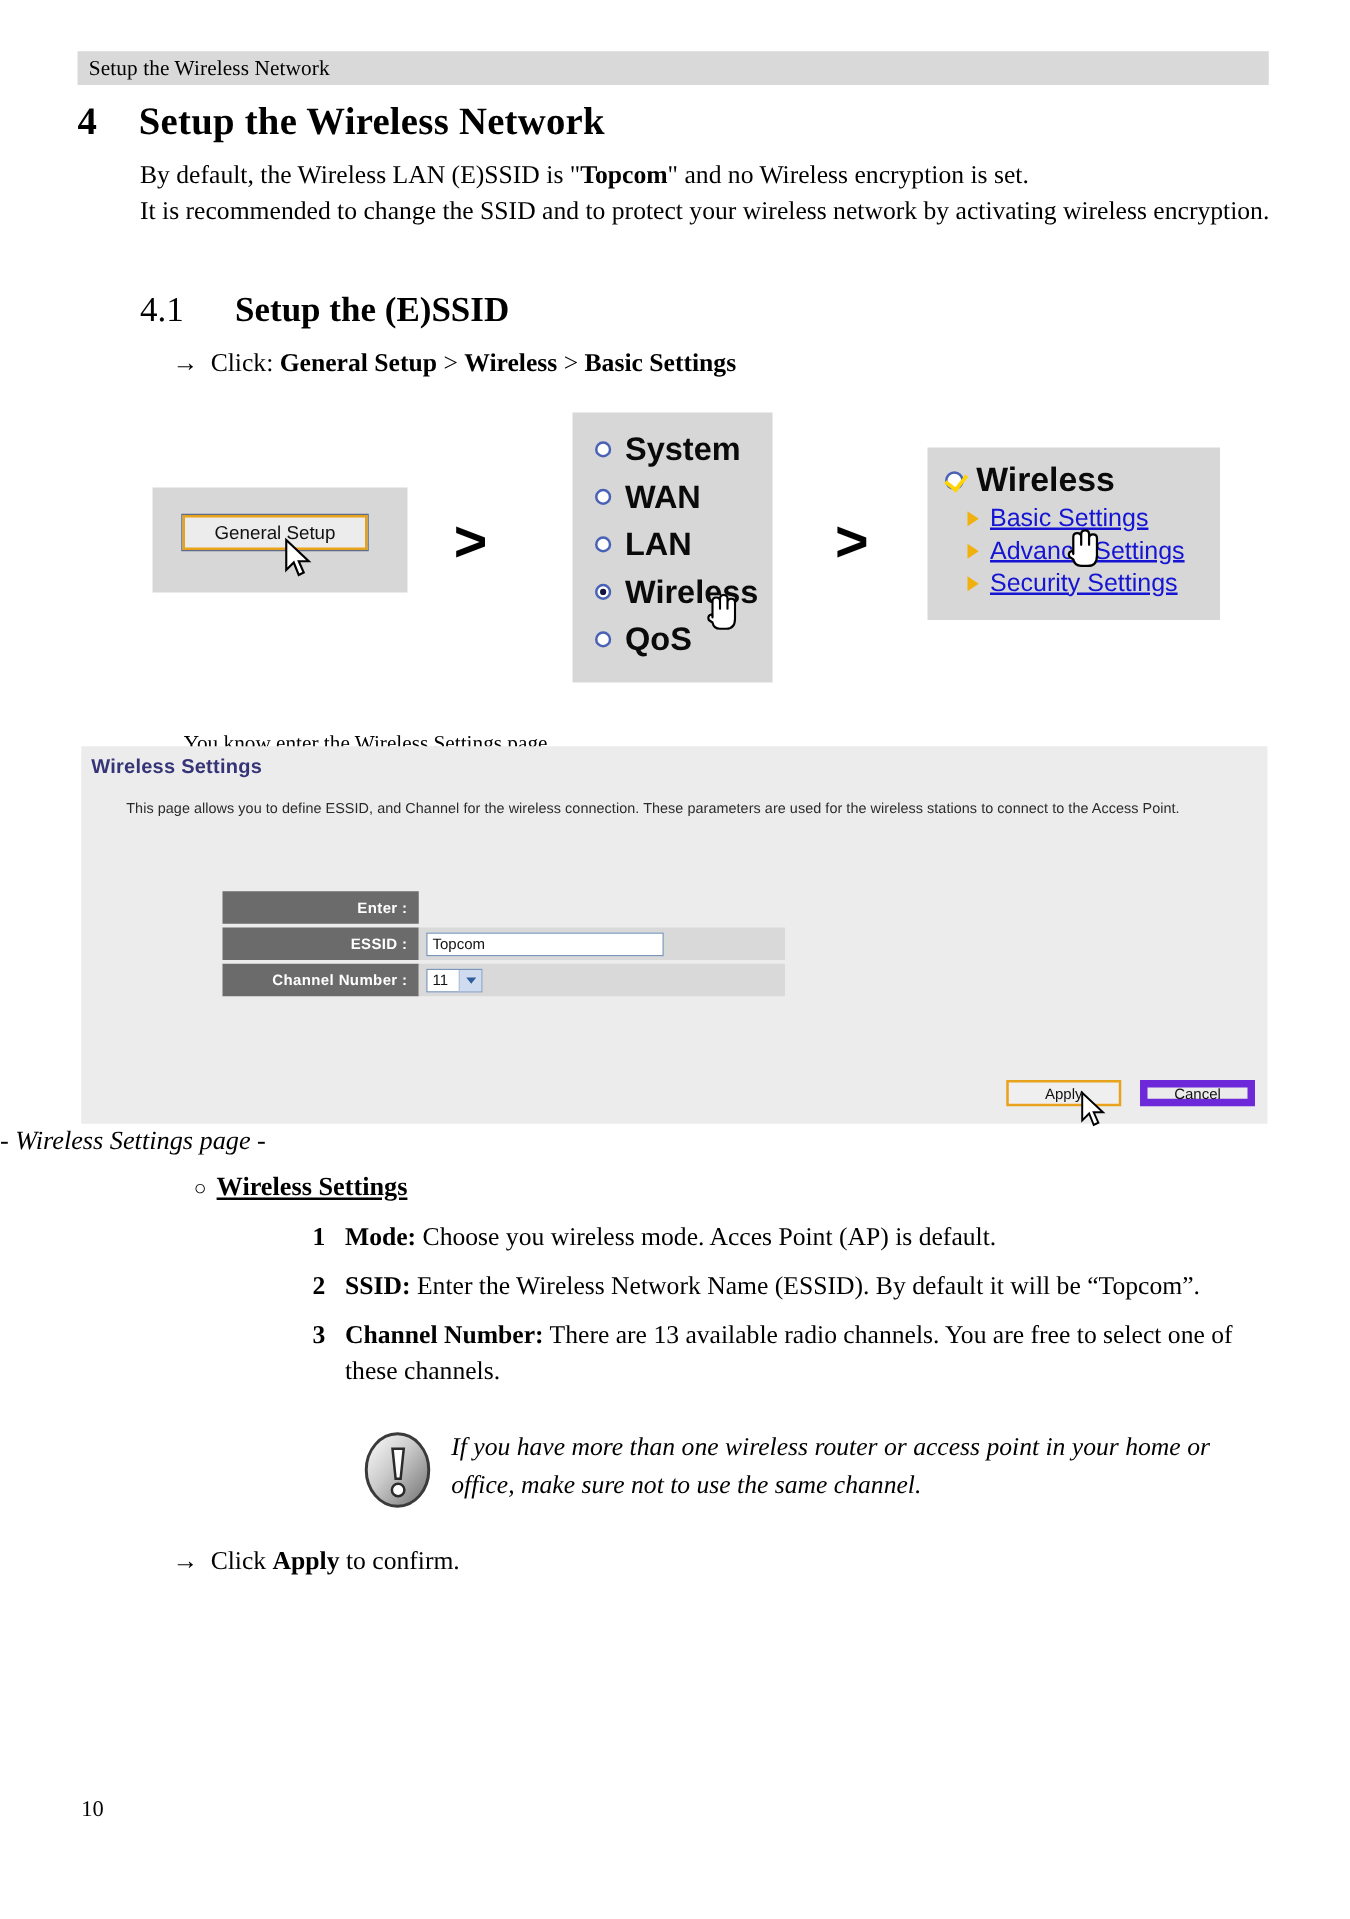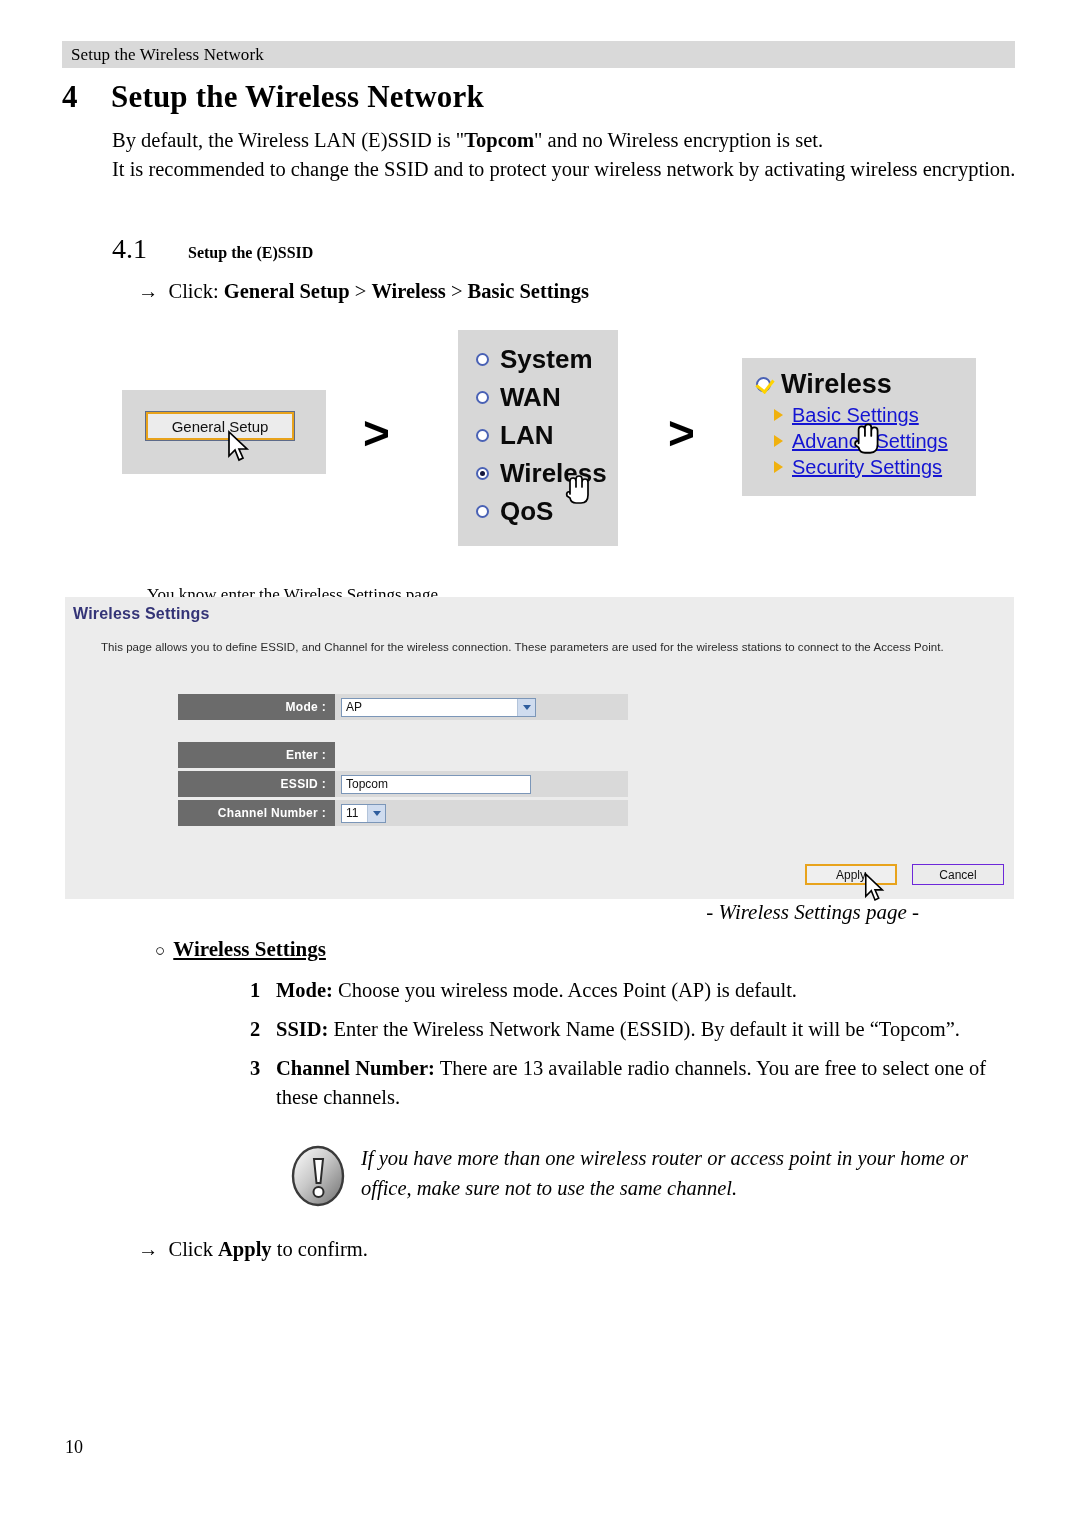--- a/index.html
+++ b/index.html
@@ -55,21 +55,21 @@
   }
   .intro b { font-weight: bold; }
 
   
   .subhead {
     position: absolute;
     left: 112px; top: 233px;
     display: flex; align-items: baseline;
   }
   .subhead .snum { font-size: 28px; font-weight: normal; width: 76px; }
-  .subhead .stitle { font-size: 16px; font-weight: bold; }
+  .subhead .stitle { font-size: 28px; font-weight: bold; }
 
   
   .click-line {
     position: absolute;
     left: 138px; top: 280px;
     font-size: 20.5px;
     white-space: nowrap;
   }
   .click-line .arrow { margin-right: 10px; }
   .click-line b { font-weight: bold; }
@@ -299,37 +299,37 @@
   }
 
   .ws-buttons {
     position: absolute;
     right: 10px; bottom: 14px;
     display: flex; gap: 15px;
   }
   .ws-btn {
     width: 92px; height: 21px;
     background: #ebebeb;
-    border: 1px solid #6d28d9;
+    border: 6px solid #6d28d9;
     font-size: 12px;
     color: #111;
     display: flex; align-items: center; justify-content: center;
     box-sizing: border-box;
   }
   .ws-btn.highlight {
     border: 2px solid #e8a31c;
     background: #efefef;
   }
 
   
   .caption {
     position: absolute;
     left: 0; top: 900px;
     width: 919px;
-    text-align: right;
+    text-align: left;
     font-size: 21px;
     font-style: italic;
   }
 
   
   .bullet-head {
     position: absolute;
     left: 155px; top: 937px;
     font-size: 21px;
     display: flex; align-items: baseline;
@@ -495,31 +495,20 @@
 </div>
 
 <div class="sentence">You know enter the Wireless Settings page.</div>
 
 <div class="ws-panel">
   <div class="ws-title">Wireless Settings</div>
   <div class="ws-desc">This page allows you to define ESSID, and Channel for the wireless connection. These parameters are used for the wireless stations to connect to the Access Point.</div>
 
   <div class="ws-rows">
 
-    <div class="ws-row">
-      <div class="ws-label">Mode :</div>
-      <div class="ws-field">
-        <div class="sel-box sel-mode">
-          <span class="sel-text">AP</span>
-          <span class="sel-arrow">
-              <i></i>
-            </span>
-        </div>
-      </div>
-    </div>
 
     <div class="ws-gap"></div>
 
     <div class="ws-row">
       <div class="ws-label">Enter :</div>
     </div>
 
     <div class="ws-row">
       <div class="ws-label">ESSID :</div>
       <div class="ws-field">

